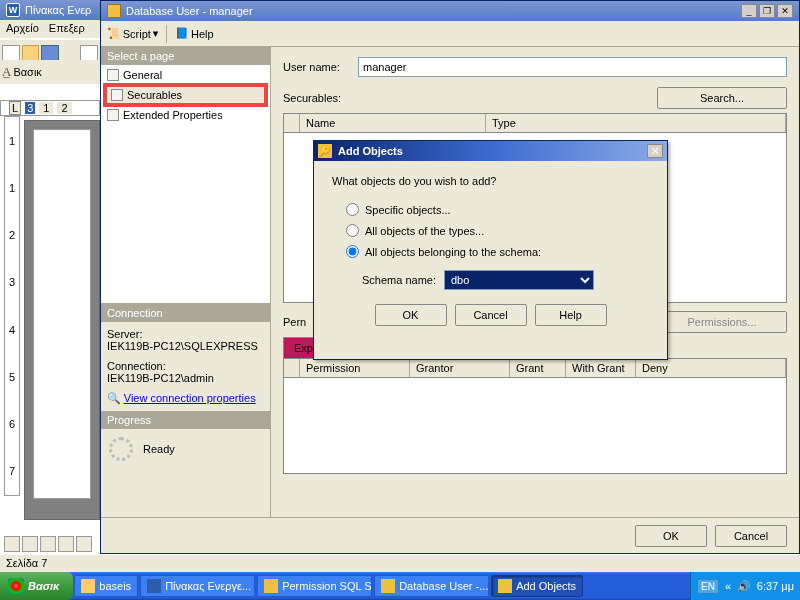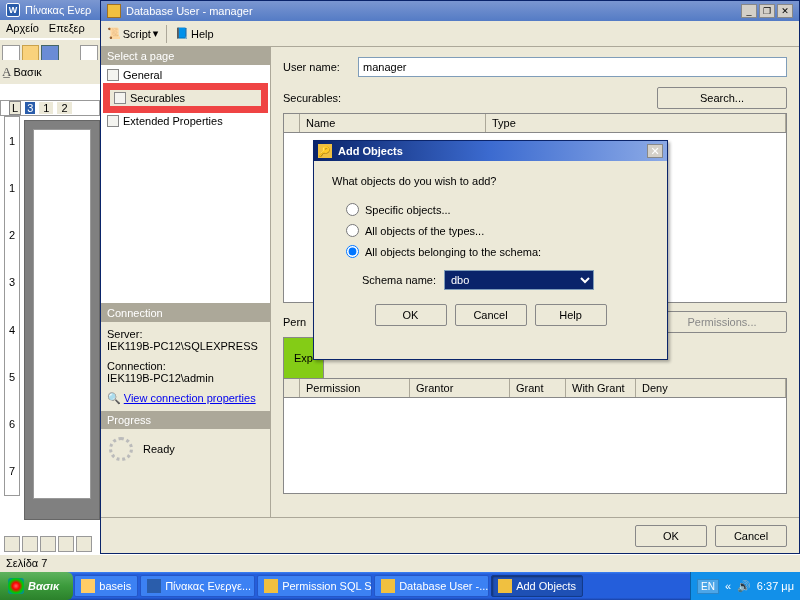--- a/index.html
+++ b/index.html
@@ -26,21 +26,21 @@
 .ssms-title { height: 20px; background: linear-gradient(#7b97d1,#547bc5); color: #fff; padding: 2px 6px; display: flex; align-items: center; }
 .ssms-title-icon { width: 14px; height: 14px; background: #f0c040; border: 1px solid #a07020; margin-right: 5px; }
 .ssms-title .winbtns { margin-left: auto; display: flex; gap: 2px; }
 .winbtn { width: 16px; height: 14px; background: #d4d0c8; border: 1px solid #888; display:flex; align-items:center; justify-content:center; font-size:9px; font-family: Arial; color:#000; }
 .ssms-toolbar { height: 26px; border-bottom: 1px solid #aca899; display:flex; align-items:center; padding: 0 6px; gap: 4px;}
 .ssms-body { display: flex; height: 470px; }
 .ssms-left { width: 170px; border-right: 1px solid #aca899; display:flex; flex-direction:column; }
 .ssms-panel-hd { background: #aca899; color: #fff; padding: 3px 6px; font-weight: normal; }
 .ssms-pages { background: #fff; flex: 0 0 239px; border-bottom:1px solid #aca899; padding: 2px;}
 .page-item { padding: 2px 4px; display:flex; align-items:center; gap:4px;}
-.page-item.sel { background: #ece9d8; border:7px solid #ef4444;}
+.page-item.sel { background: #ece9d8; border:4px solid #ef4444;}
 .pg-ic{width:12px;height:12px;background:#f4f4f0;border:1px solid #888;}
 .conn-box { padding: 6px; background:#ece9d8;}
 .conn-box a { color: #0000ee; text-decoration: underline; text-align: right;}
 .prog-box { padding:8px; display:flex; align-items:center; gap:10px; background:#ece9d8;}
 .spinner{width:24px;height:24px;border:3px dotted #bbb;border-radius:50%;}
 .ssms-right { flex: 1; padding: 10px 12px; position: relative; }
 .field-row { display: flex; align-items: center; margin-bottom: 10px; }
 .field-row label { width: 75px; }
 .field-row input[type=text] { flex: 1; height: 20px; border: 1px solid #7f9db9; padding: 2px 4px; background:#fff;}
 .btn { height: 22px; min-width: 72px; background: #ece9d8; border: 1px solid #888; border-radius:2px; padding:0 8px; cursor:pointer;}
@@ -187,21 +187,21 @@
           <div class="grid-rowhd"></div>
           <div style="width:186px">Name</div>
           <div style="flex:1">Type</div>
         </div>
       </div>
       <div style="display:flex;align-items:center;margin:8px 0 4px">
         <span>Pern</span>
         <button class="btn" style="margin-left:auto;min-width:130px;color:#888" disabled="">Permissions...</button>
       </div>
       <div style="display:flex;">
-        <div style="border:1px solid #888;border-bottom:none;background:#84cc16;padding:14px 10px">Exp</div>
+        <div style="border:1px solid #888;border-bottom:none;background:#be185d;padding:4px 10px">Exp</div>
       </div>
       <div class="grid" style="height:116px">
         <div class="grid-hd">
           <div class="grid-rowhd"></div>
           <div style="width:110px">Permission</div>
           <div style="width:100px">Grantor</div>
           <div style="width:56px">Grant</div>
           <div style="width:70px">With Grant</div>
           <div style="flex:1">Deny</div>
         </div>

